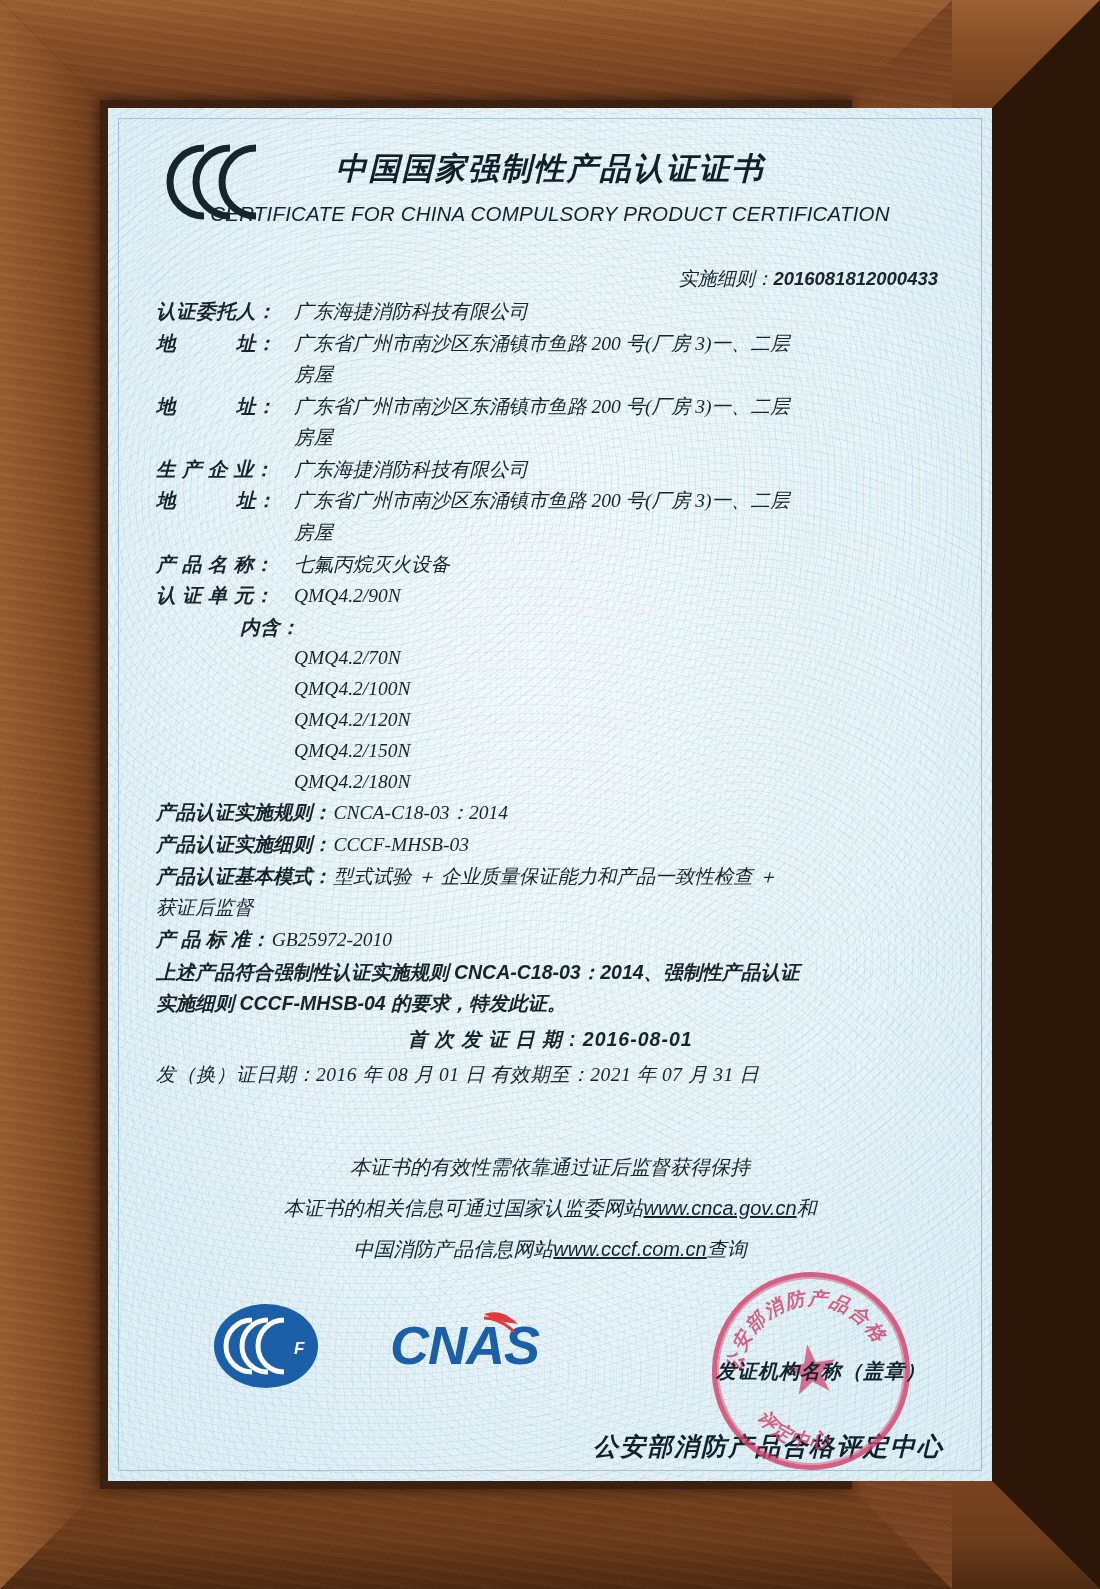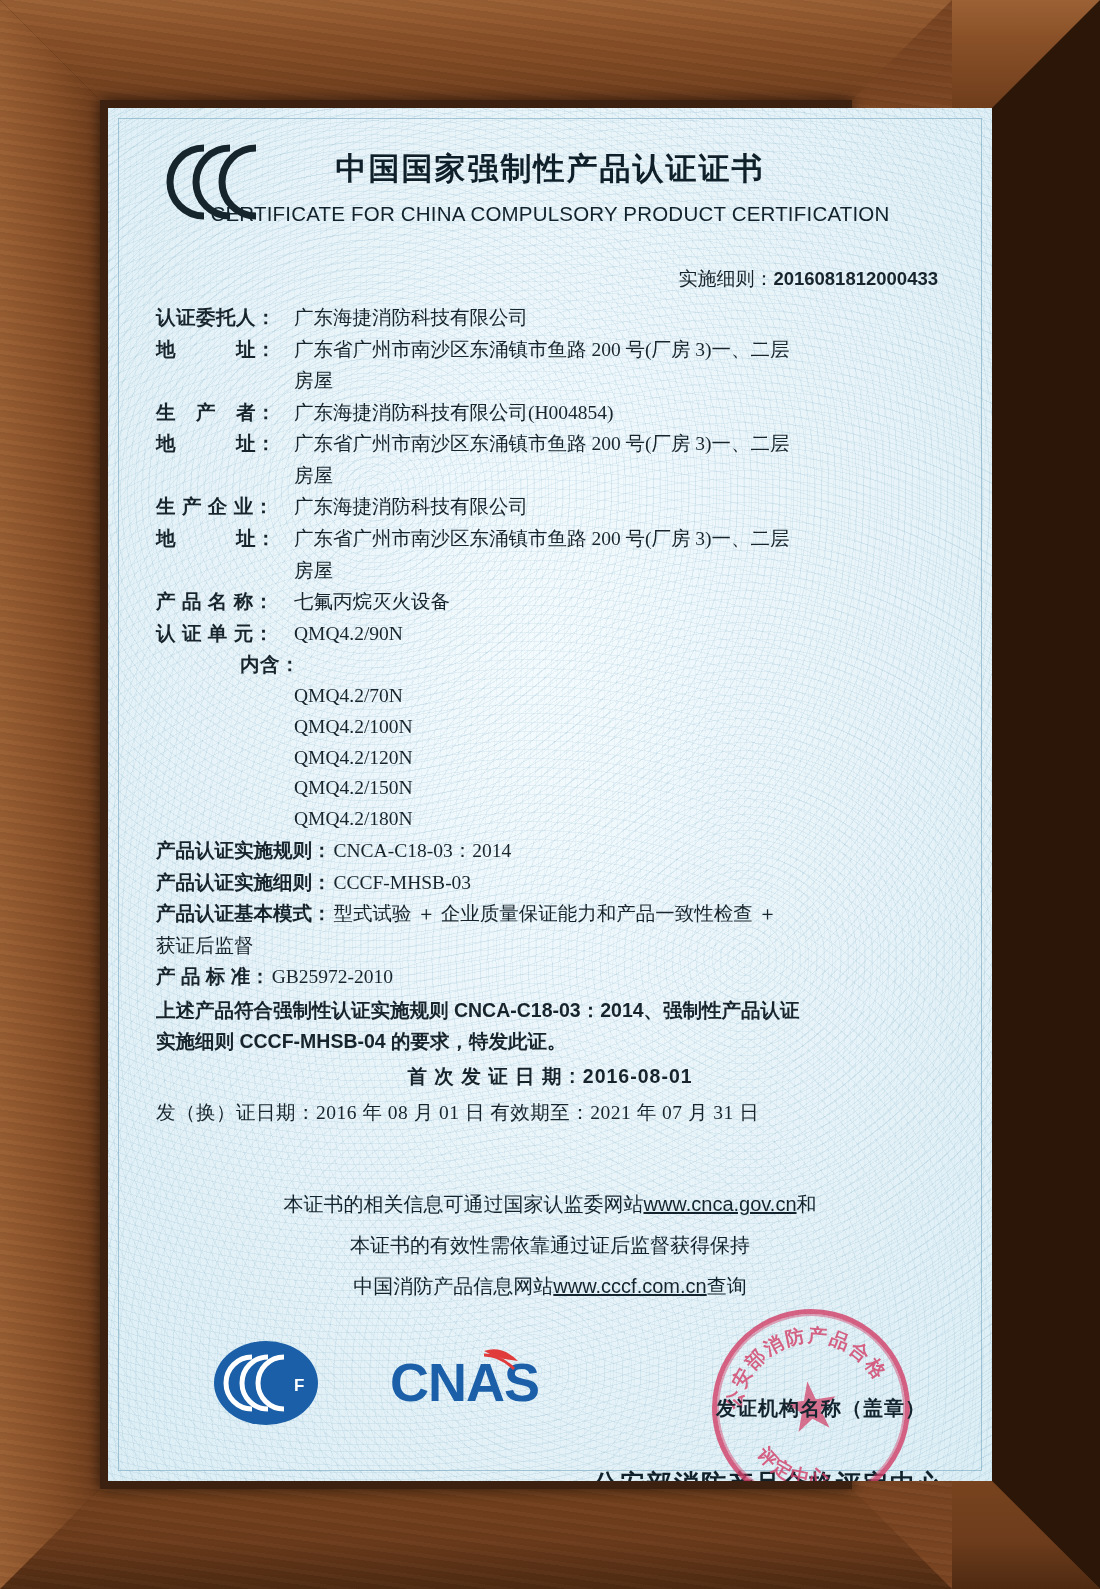--- a/index.html
+++ b/index.html
@@ -16,20 +16,21 @@
 
   
   .frame {
     position: relative;
     width: 952px;
     height: 1589px;
     box-sizing: border-box;
     background:
       linear-gradient(135deg, #6f3d1d 0%, #7c4622 18%, #insert 18%),
       #6b3a1b;
+    font-style: italic;
   }
   .frame-outer {
     position: absolute;
     inset: 0;
     background: #52290f;
   }
   
   .plank {
     position: absolute;
     background: #7b4522;
@@ -138,21 +139,21 @@
   .cert-no {
     text-align: right;
     font-size: 19px;
     padding: 14px 6px 0 0;
     font-family: "Liberation Serif", serif;
   }
   .cert-no b { font-family: "Liberation Sans", sans-serif; font-weight: bold; font-size: 18.5px; }
 
   
   .fields {
-    margin-top: 10px;
+    margin-top: 4px;
     font-size: 20px;
     line-height: 1.62;
   }
   .row {
     display: flex;
     align-items: flex-start;
   }
   .lab {
     width: 138px;
     flex: 0 0 138px;
@@ -347,24 +348,20 @@
           <div class="lab">认证委托人：</div>
           <div class="val">广东海捷消防科技有限公司</div>
         </div>
 
         <div class="row">
           <div class="lab">地　　　址：</div>
           <div class="val">广东省广州市南沙区东涌镇市鱼路 200 号(厂房 3)一、二层</div>
         </div>
         <div class="cont">房屋</div>
 
-        <div class="row">
-          <div class="lab">生　产　者：</div>
-          <div class="val">广东海捷消防科技有限公司(H004854)</div>
-        </div>
 
         <div class="row">
           <div class="lab">地　　　址：</div>
           <div class="val">广东省广州市南沙区东涌镇市鱼路 200 号(厂房 3)一、二层</div>
         </div>
         <div class="cont">房屋</div>
 
         <div class="row">
           <div class="lab">生 产 企 业：</div>
           <div class="val">广东海捷消防科技有限公司</div>
@@ -421,24 +418,24 @@
         <div class="statement">
           <div>上述产品符合强制性认证实施规则 CNCA-C18-03：2014、强制性产品认证</div>
           <div>实施细则 CCCF-MHSB-04 的要求，特发此证。</div>
         </div>
 
         <div class="first-date">首 次 发 证 日 期 : 2016-08-01</div>
         <div class="issue-date">发（换）证日期：2016 年 08 月 01 日  有效期至：2021 年 07 月 31 日</div>
       </div>
 
       <div class="notes">
+        <div>本证书的有效性需依靠通过证后监督获得保持</div>
         <div>
           <span>本证书的相关信息可通过国家认监委网站</span><u>www.cnca.gov.cn</u><span>和</span>
         </div>
-        <div>本证书的有效性需依靠通过证后监督获得保持</div>
         <div>
           <span>中国消防产品信息网站</span><u>www.cccf.com.cn</u><span>查询</span>
         </div>
       </div>
 
       <div class="logos">
 
         <div class="cccf-badge">
           <svg viewBox="0 0 108 88" width="108" height="88">
             <ellipse cx="54" cy="44" rx="52" ry="42" fill="#1a5fa8"></ellipse>

